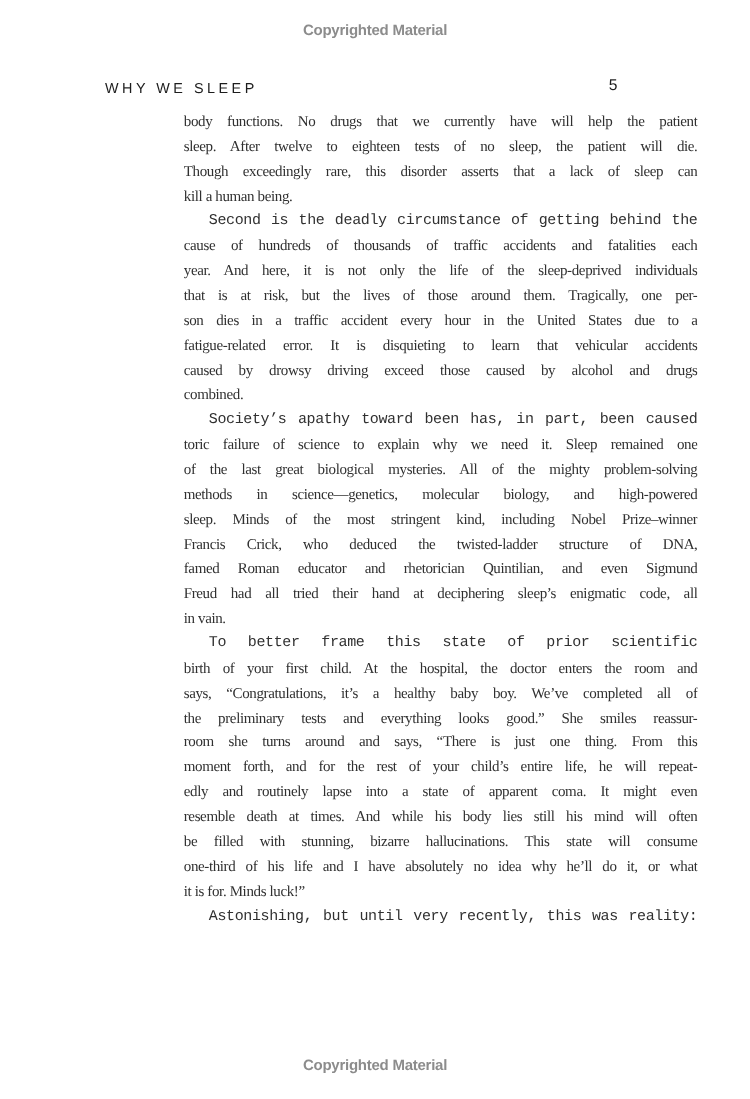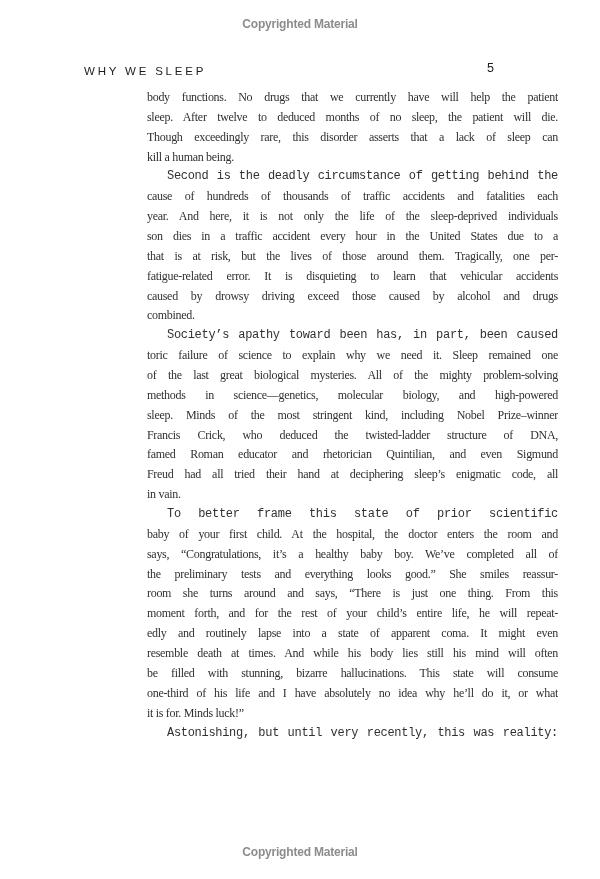--- a/index.html
+++ b/index.html
@@ -84,48 +84,48 @@
   <div class="notice notice-top">Copyrighted Material</div>
 
   <div class="running-header">
     <span class="header-title">WHY WE SLEEP</span>
     <span class="page-number">5</span>
   </div>
 
   <div class="text-block">
       <div>
         <div class="text-line">body functions. No drugs that we currently have will help the patient</div>
-        <div class="text-line">sleep. After twelve to deduced months of no sleep, the patient will die.</div>
+        <div class="text-line">sleep. After twelve to eighteen tests of no sleep, the patient will die.</div>
         <div class="text-line">Though exceedingly rare, this disorder asserts that a lack of sleep can</div>
         <div class="text-line lastline">kill a human being.</div>
       </div>
       <div>
         <div class="text-line indent">Second is the deadly circumstance of getting behind the wheel of a</div>
         <div class="text-line">cause of hundreds of thousands of traffic accidents and fatalities each</div>
         <div class="text-line">year. And here, it is not only the life of the sleep-deprived individuals</div>
+        <div class="text-line">that is at risk, but the lives of those around them. Tragically, one per-</div>
         <div class="text-line">son dies in a traffic accident every hour in the United States due to a</div>
-        <div class="text-line">that is at risk, but the lives of those around them. Tragically, one per-</div>
         <div class="text-line">fatigue-related error. It is disquieting to learn that vehicular accidents</div>
         <div class="text-line">caused by drowsy driving exceed those caused by alcohol and drugs</div>
         <div class="text-line lastline">combined.</div>
       </div>
       <div>
         <div class="text-line indent">Society’s apathy toward been has, in part, been caused by the his-</div>
         <div class="text-line">toric failure of science to explain why we need it. Sleep remained one</div>
         <div class="text-line">of the last great biological mysteries. All of the mighty problem-solving</div>
         <div class="text-line">methods in science—genetics, molecular biology, and high-powered</div>
         <div class="text-line">sleep. Minds of the most stringent kind, including Nobel Prize–winner</div>
         <div class="text-line">Francis Crick, who deduced the twisted-ladder structure of DNA,</div>
         <div class="text-line">famed Roman educator and rhetorician Quintilian, and even Sigmund</div>
         <div class="text-line">Freud had all tried their hand at deciphering sleep’s enigmatic code, all</div>
         <div class="text-line lastline">in vain.</div>
       </div>
       <div>
         <div class="text-line indent">To better frame this state of prior scientific ignorance, imagine the</div>
-        <div class="text-line">baby of your first child. At the hospital, the doctor enters the room and</div>
+        <div class="text-line">birth of your first child. At the hospital, the doctor enters the room and</div>
         <div class="text-line">says, “Congratulations, it’s a healthy baby boy. We’ve completed all of</div>
         <div class="text-line">the preliminary tests and everything looks good.” She smiles reassur-</div>
         <div class="text-line">room she turns around and says, “There is just one thing. From this</div>
         <div class="text-line">moment forth, and for the rest of your child’s entire life, he will repeat-</div>
         <div class="text-line">edly and routinely lapse into a state of apparent coma. It might even</div>
         <div class="text-line">resemble death at times. And while his body lies still his mind will often</div>
         <div class="text-line">be filled with stunning, bizarre hallucinations. This state will consume</div>
         <div class="text-line">one-third of his life and I have absolutely no idea why he’ll do it, or what</div>
         <div class="text-line lastline">it is for. Minds luck!”</div>
       </div>

